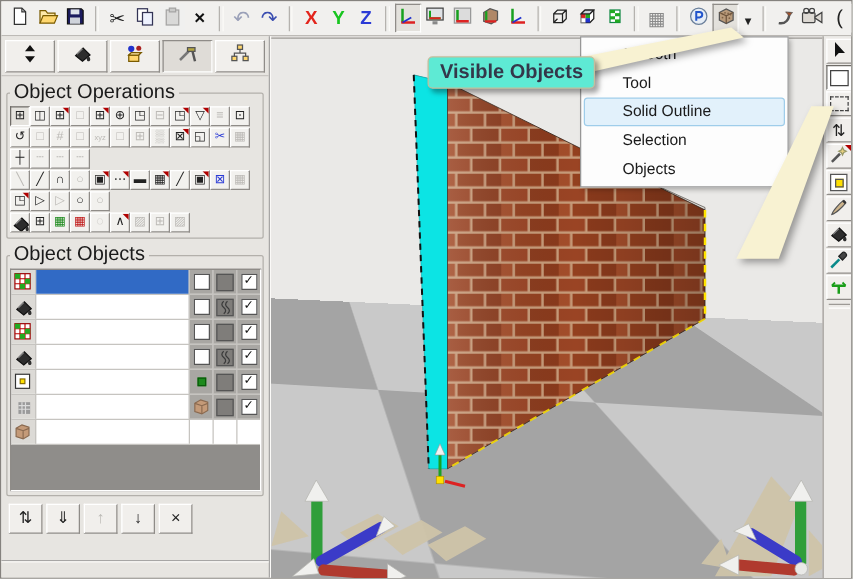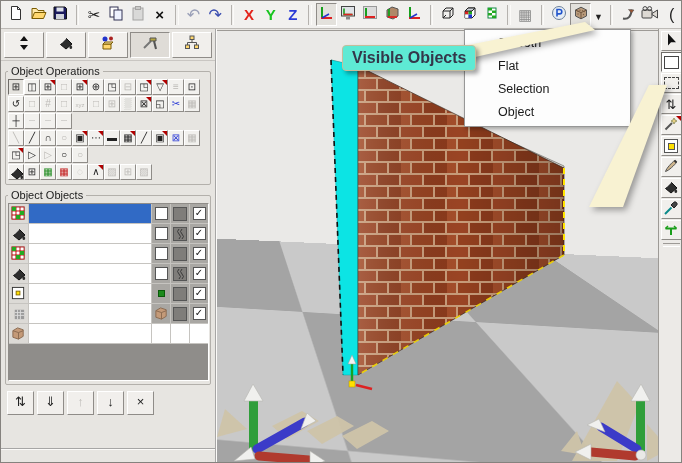--- a/index.html
+++ b/index.html
@@ -16,21 +16,21 @@
   .tsep{width:2px;height:20px;margin:0 4px;border-left:1px solid #b5b2ae;border-right:1px solid #fbfaf8;}
   .xyz{font-weight:bold;font-size:15px;font-family:"Liberation Sans",sans-serif;}
   
   #sidebar{position:absolute;left:0;top:28px;width:216px;height:435px;background:#e7e5e1;
            border-right:2px groove #fbfaf8;box-sizing:border-box;}
   #tabs{display:flex;gap:2px;padding:3px 3px 2px 3px;border-bottom:1px solid #c9c6c2;}
   .tab{flex:1;height:24px;background:#f1efec;border:1px solid;border-color:#fff #8f8c88 #8f8c88 #fff;
        display:flex;align-items:center;justify-content:center;}
   .tab.active{border-color:#8f8c88 #fff #fff #8f8c88;background:#dfdcd7;}
   fieldset{margin:4px 4px 0 4px;border:1px solid #b3b0ab;border-radius:2px;padding:2px 1px 3px 2px;}
-  fieldset legend{font-size:11px;color:#1a1a1a;padding:0 3px;}
+  fieldset legend{font-size:16px;color:#1a1a1a;padding:0 3px;}
   .ops-row{display:flex;height:17px;}
   .op{width:16px;height:16px;background:#f2f1ee;border:1px solid;border-color:#fff #8f8c88 #8f8c88 #fff;
       box-sizing:border-box;font-size:10px;line-height:13px;text-align:center;color:#222;position:relative;overflow:hidden;}
   .op.pressed{border-color:#6f6c68 #fff #fff #6f6c68;background:#e4e2dd;}
   .op.disabled{color:#bcbab6;}
   .op .rc{position:absolute;top:0;right:0;width:0;height:0;border-left:5px solid transparent;border-top:5px solid #b00000;}
   
   #layerbox{height:176px;border:1px solid;border-color:#8f8c88 #fff #fff #8f8c88;background:#8f8d8a;overflow:hidden;}
   .lrow{display:flex;height:19px;background:#fff;border-bottom:1px solid #c6c4c0;}
   .lrow .licon{width:19px;display:flex;align-items:center;justify-content:center;background:#dcdad6;border-right:1px solid #c6c4c0;}
@@ -645,23 +645,24 @@
         <span><svg width="16" height="16" viewBox="0 0 16 16">
             <path d="M2.5 7.5h11M8 7.5V14" stroke="#1a9e1a" stroke-width="2"></path>
             <path d="M2.5 7.5L5 5M13.5 7.5L11 5" stroke="#1a9e1a" stroke-width="1.5"></path>
           </svg></span>
       </div>
       <div id="rsep"></div>
     </div>
 
   <div id="menu">
       <div class="mitem">Smooth</div>
-      <div class="mitem">Flat</div>
+      <div class="mitem">Tool</div>
+      <div class="mitem sel">Solid Outline</div>
       <div class="mitem">Selection</div>
-      <div class="mitem">Object</div>
+      <div class="mitem">Objects</div>
     </div>
 
   <svg id="callout-svg" width="682" height="463">
     <polygon points="452,47 584,21 594,29 452,61" fill="#f8f2d2"></polygon>
     <polygon points="588,206 648,84 666,84 622,206" fill="#f8f2d2"></polygon>
   </svg>
   <div class="callout" id="co1">Visible Objects</div>
 
 </div>
 

